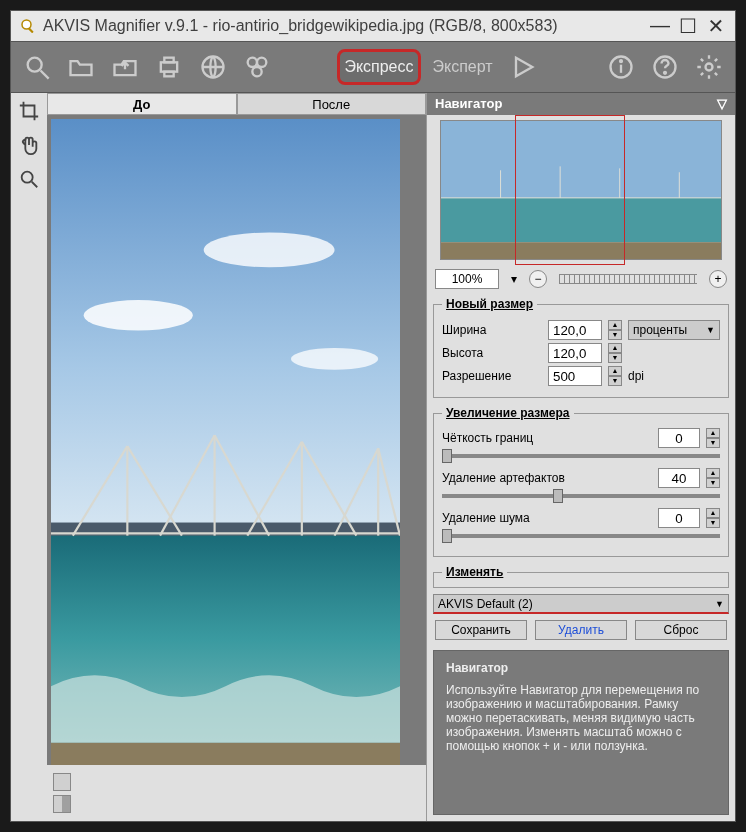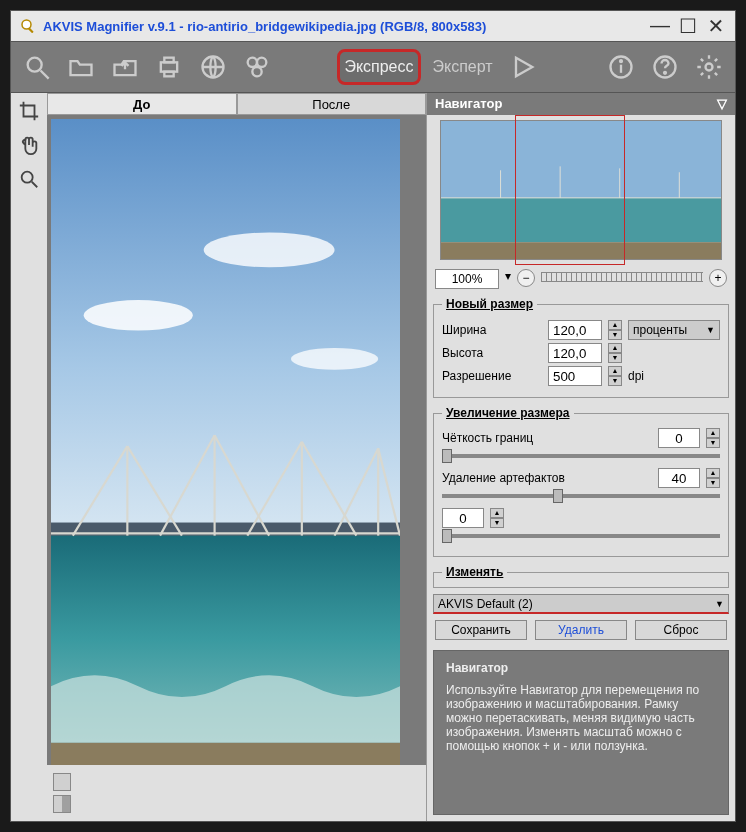--- a/index.html
+++ b/index.html
@@ -1,21 +1,21 @@
 <!DOCTYPE html>
 <html><head>
 <meta charset="utf-8">
 <style>
   * { box-sizing: border-box; margin: 0; padding: 0; font-family: Arial, sans-serif; }
   body { background: #1a1a1a; width: 746px; height: 832px; padding: 10px; }
   .window { width: 726px; height: 812px; background: #e0e0e0; border: 1px solid #555; display: flex; flex-direction: column; }
   .titlebar { height: 30px; display: flex; align-items: center; padding: 0 8px; background: #e8e8e8; }
   .app-icon { width: 18px; height: 18px; margin-right: 6px; display:inline-block; }
   .app-icon svg { width:100%; height:100%; }
-  .titlebar-text { font-size: 13px; font-weight: bold; color: #1d4ed8; }
+  .titlebar-text { font-size: 16px; font-weight: normal; color: #404040; }
   .titlebar-ctrls { margin-left: auto; display: flex; gap: 6px; font-size: 20px; color: #333; }
   .titlebar-ctrls span { cursor: pointer; width: 22px; text-align: center; }
 
   .toolbar { height: 52px; background: #7a7a7a; display: flex; align-items: center; padding: 0 8px; gap: 8px; border-top: 1px solid #555; border-bottom: 1px solid #555; }
   .tool-icon { width: 36px; height: 36px; display: flex; align-items: center; justify-content: center; color: #ddd; cursor: pointer; }
   .tool-icon svg { width: 28px; height: 28px; stroke: #ccc; fill: none; stroke-width: 2; }
   .tab-btn { padding: 6px 4px; color: #ccc; font-size: 16px; cursor: pointer; }
   .tab-btn.active { border: 3px solid #c62828; border-radius: 8px; color: #eee; background: rgba(0,0,0,0.1); }
   .spacer { flex: 1; }
 
@@ -33,21 +33,21 @@
 
   .bottom-tools { height: 56px; background: #e0e0e0; display: flex; flex-direction: column; justify-content: center; gap: 4px; padding-left: 6px; }
   .bt-icon { width: 18px; height: 18px; border: 1px solid #888; background: #d0d0d0; }
 
   .right-panel { width: 308px; background: #e0e0e0; display: flex; flex-direction: column; font-size: 12px; }
   .panel-header { height: 22px; background: #7a7a7a; color: #fff; font-size: 13px; font-weight: bold; line-height: 22px; padding: 0 8px; display: flex; }
   .panel-header .tri { margin-left: auto; }
   .nav-img-wrap { position: relative; height: 150px; display:flex; align-items:center; justify-content:center; background:#e0e0e0; padding: 4px; }
   .nav-img { width: 282px; height: 140px; border:1px solid #888; position: relative; }
   .nav-red { position: absolute; border: 1px solid #c62828; top: 0; bottom: 0; }
-  .zoom-row { display: flex; padding: 4px 8px; gap: 6px; }
+  .zoom-row { display: flex; align-items: center; padding: 4px 8px; gap: 12px; }
   .zoom-val { width: 64px; height: 20px; border: 1px solid #888; background: #fff; text-align: center; line-height: 18px; }
   .zoom-btn { width: 18px; height: 18px; border: 1px solid #888; border-radius: 50%; background: #f0f0f0; display: flex; align-items: center; justify-content: center; font-size: 12px; cursor: pointer; }
   .zoom-track { flex: 1; height: 16px; display: flex; align-items: center; }
   .zoom-track-inner { height: 10px; width: 100%; background: repeating-linear-gradient(90deg,#888 0 1px,transparent 1px 5px); border-top:1px solid #888; border-bottom:1px solid #888; }
 
   fieldset { border: 1px solid #999; margin: 4px 6px; padding: 6px 8px 8px; }
   legend { font-size: 12px; font-weight: bold; padding: 0 4px; text-decoration: underline; }
   .form-row { display: flex; align-items: center; margin: 3px 0; gap: 6px; }
   .form-row label { flex: 0 0 100px; }
   .num-input { width: 54px; height: 20px; border: 1px solid #888; background: #fff; padding: 0 4px; }
@@ -314,20 +314,21 @@
           <div class="step-ctrl">
               <span>▲</span>
               <span>▼</span>
             </div>
           </div>
         <div class="slider-track">
             <div class="slider-thumb" style="left:40%"></div>
           </div>
 
         <div class="slider-row">
+            <span class="slider-lbl">Удаление шума</span>
           <input class="slider-val" value="0" style="">
           <div class="step-ctrl">
               <span>▲</span>
               <span>▼</span>
             </div>
           </div>
         <div class="slider-track">
             <div class="slider-thumb" style="left:0%"></div>
           </div>
       </fieldset>

